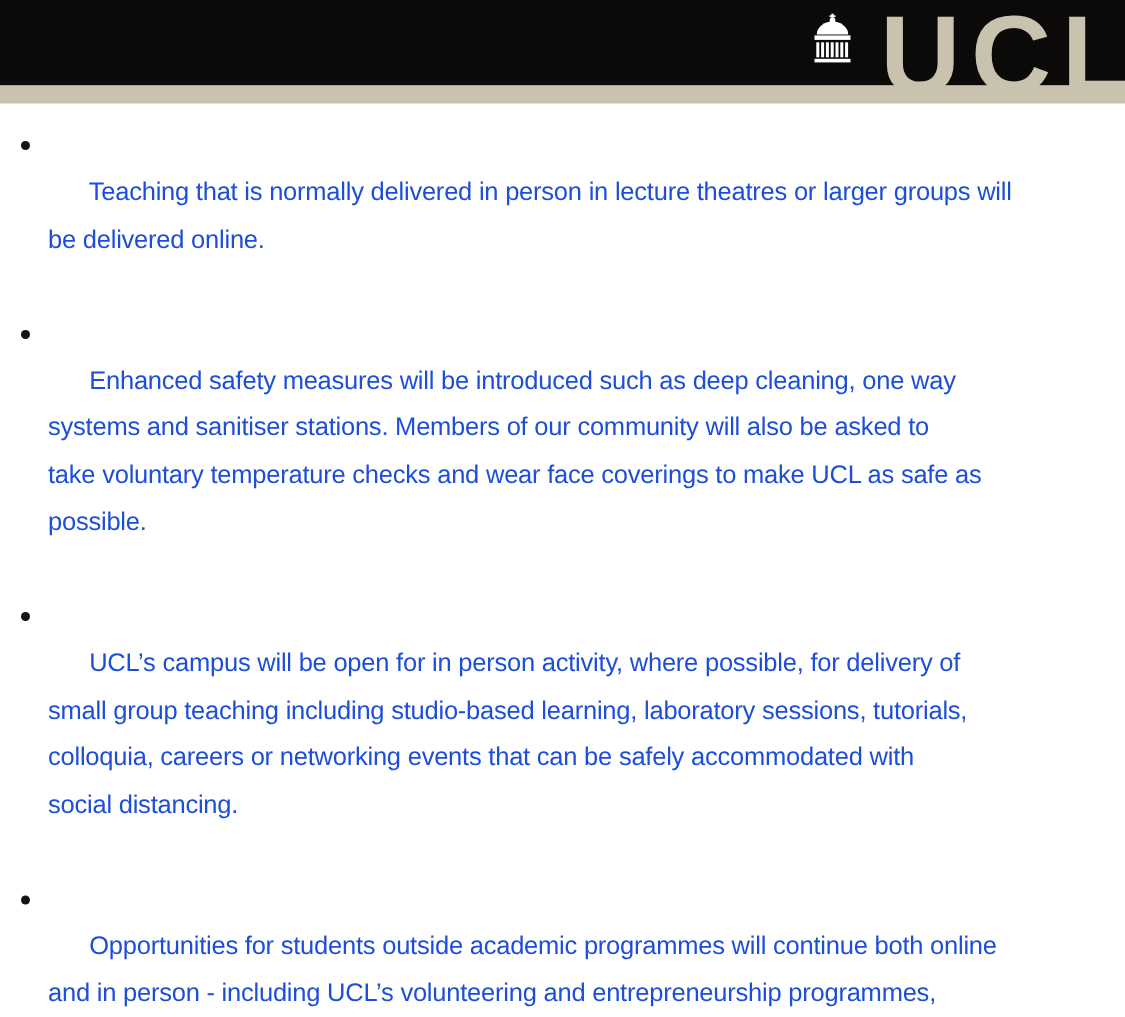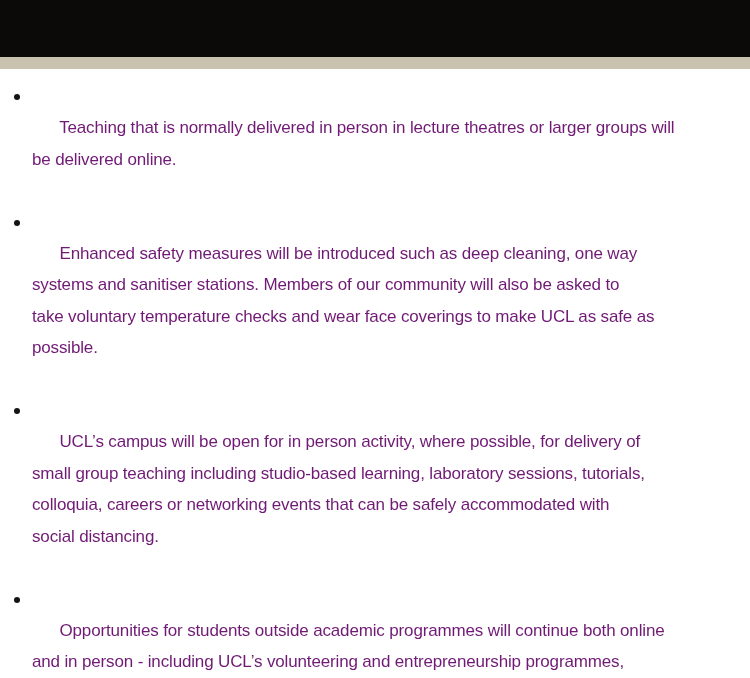--- a/index.html
+++ b/index.html
@@ -65,21 +65,21 @@
     margin: 0;
     padding: 12px 6px 0 0;
     list-style: none;
   }
   .bullet-item {
     position: relative;
     padding-left: 32px;
     font-size: 17px;
     line-height: 31.4px;
     letter-spacing: -0.15px;
-    color: #701a75;
+    color: #1d4ed8;
     white-space: pre;
   }
   .bullet-item::before {
     content: "";
     position: absolute;
     left: 14px;
     top: 13px;
     width: 6px;
     height: 6px;
     border-radius: 50%;
@@ -87,20 +87,38 @@
   }
 </style>
 </head>
 <body>
 
 <div class="page">
 
   <header class="header">
     <div class="header-bar"></div>
     <div class="stone-strip"></div>
+    <div class="logo">
+      <svg class="portico-icon" viewBox="0 0 30 33" xmlns="http://www.w3.org/2000/svg" fill="#ffffff">
+        <rect x="14.2" y="0" width="1.6" height="3.2"></rect>
+        <rect x="13" y="1.2" width="4" height="1.2"></rect>
+        <circle cx="15" cy="4.6" r="1.9"></circle>
+        <path d="M4.5,14 A10.5,8.6 0 0 1 25.5,14 Z"></path>
+        <rect x="3" y="14.6" width="24" height="3"></rect>
+        <rect x="4.2" y="19.2" width="2" height="10"></rect>
+        <rect x="7.4" y="19.2" width="2" height="10"></rect>
+        <rect x="10.6" y="19.2" width="2" height="10"></rect>
+        <rect x="13.8" y="19.2" width="2" height="10"></rect>
+        <rect x="17.0" y="19.2" width="2" height="10"></rect>
+        <rect x="20.2" y="19.2" width="2" height="10"></rect>
+        <rect x="23.4" y="19.2" width="2" height="10"></rect>
+        <rect x="3" y="30.2" width="24" height="2.4"></rect>
+      </svg>
+      <span class="logo-text">UCL</span>
+    </div>
   </header>
 
   <ul class="bullet-list">
     <li class="bullet-item">
       <span>Teaching that is normally delivered in person in lecture theatres or larger groups will
 be delivered online.</span>
     </li>
     <li class="bullet-item">
       <span>Enhanced safety measures will be introduced such as deep cleaning, one way
 systems and sanitiser stations. Members of our community will also be asked to

